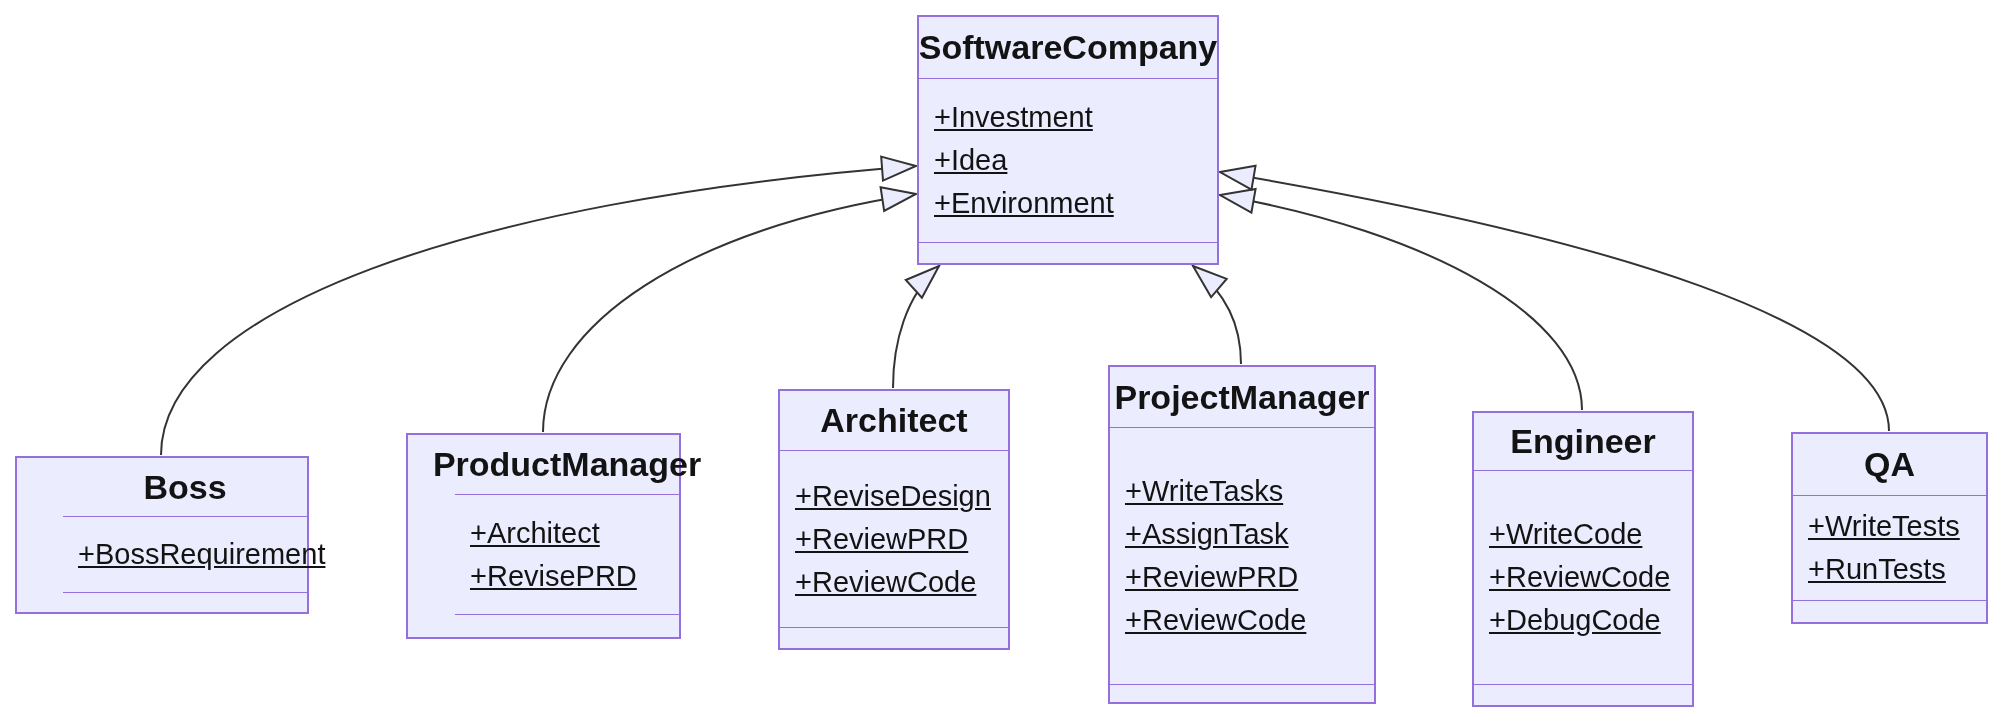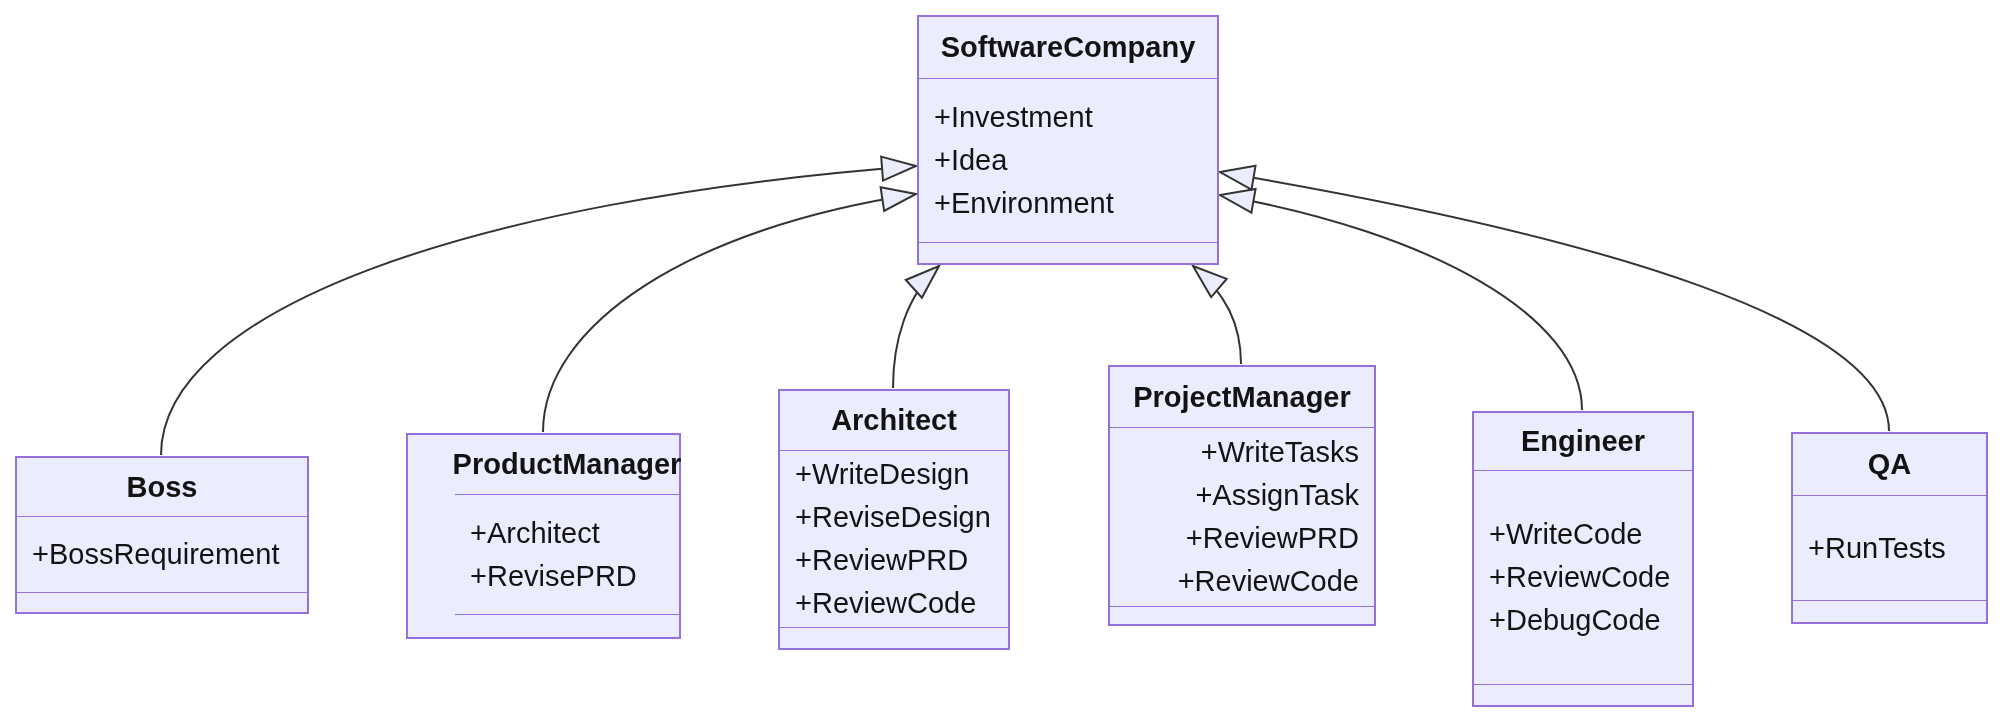--- a/index.html
+++ b/index.html
@@ -29,36 +29,37 @@
     display: flex;
     flex-direction: column;
     color: #131313;
   }
   .class-title {
     flex: 0 0 var(--th);
     display: flex;
     align-items: center;
     justify-content: center;
     font-weight: 700;
-    font-size: 29px;
+    font-size: 34px;
     border-bottom: 1.5px solid #9370DB;
     box-sizing: border-box;
     white-space: nowrap;
   }
   .class-members {
     flex: 1 1 auto;
     display: flex;
     flex-direction: column;
     justify-content: center;
     padding: 0 15px;
     font-size: 29px;
   }
   .member {
     line-height: 43px;
     white-space: nowrap;
+    text-decoration: underline;
   }
   .class-methods {
     flex: 0 0 var(--mh);
     border-top: 1.5px solid #9370DB;
     box-sizing: border-box;
   }
 </style>
 </head>
 <body>
 
@@ -81,49 +82,48 @@
   <div class="class-box" style="left:917px; top:15px; width:302px; height:250px; --th:62px; --mh:21px;">
     <div class="class-title">SoftwareCompany</div>
     <div class="class-members">
       <div class="member">+Investment</div>
       <div class="member">+Idea</div>
       <div class="member">+Environment</div>
     </div>
     <div class="class-methods"></div>
   </div>
 
-  <div class="class-box" style="left:15px; top:456px; width:294px; height:158px; --th:59px; --mh:20px;">
+  <div class="class-box" style="left:15px; top:456px; width:294px; height:158px;padding-left:46px; --th:59px; --mh:20px;">
     <div class="class-title">Boss</div>
     <div class="class-members">
       <div class="member">+BossRequirement</div>
     </div>
     <div class="class-methods"></div>
   </div>
 
   <div class="class-box" style="left:406px; top:433px; width:275px; height:206px;padding-left:47px; --th:60px; --mh:23px;">
     <div class="class-title">ProductManager</div>
     <div class="class-members">
       <div class="member">+Architect</div>
       <div class="member">+RevisePRD</div>
     </div>
     <div class="class-methods"></div>
   </div>
 
   <div class="class-box" style="left:778px; top:389px; width:232px; height:261px; --th:60px; --mh:21px;">
     <div class="class-title">Architect</div>
     <div class="class-members">
-      <div class="member">+WriteDesign</div>
       <div class="member">+ReviseDesign</div>
       <div class="member">+ReviewPRD</div>
       <div class="member">+ReviewCode</div>
     </div>
     <div class="class-methods"></div>
   </div>
 
-  <div class="class-box" style="left:1108px; top:365px; width:268px; height:261px;text-align:right; --th:61px; --mh:18px;">
+  <div class="class-box" style="left:1108px; top:365px; width:268px; height:339px; --th:61px; --mh:18px;">
     <div class="class-title">ProjectManager</div>
     <div class="class-members">
       <div class="member">+WriteTasks</div>
       <div class="member">+AssignTask</div>
       <div class="member">+ReviewPRD</div>
       <div class="member">+ReviewCode</div>
     </div>
     <div class="class-methods"></div>
   </div>
 
@@ -133,18 +133,19 @@
       <div class="member">+WriteCode</div>
       <div class="member">+ReviewCode</div>
       <div class="member">+DebugCode</div>
     </div>
     <div class="class-methods"></div>
   </div>
 
   <div class="class-box" style="left:1791px; top:432px; width:197px; height:192px; --th:62px; --mh:22px;">
     <div class="class-title">QA</div>
     <div class="class-members">
+      <div class="member">+WriteTests</div>
       <div class="member">+RunTests</div>
     </div>
     <div class="class-methods"></div>
   </div>
 
 </div>
 
 </body></html>

